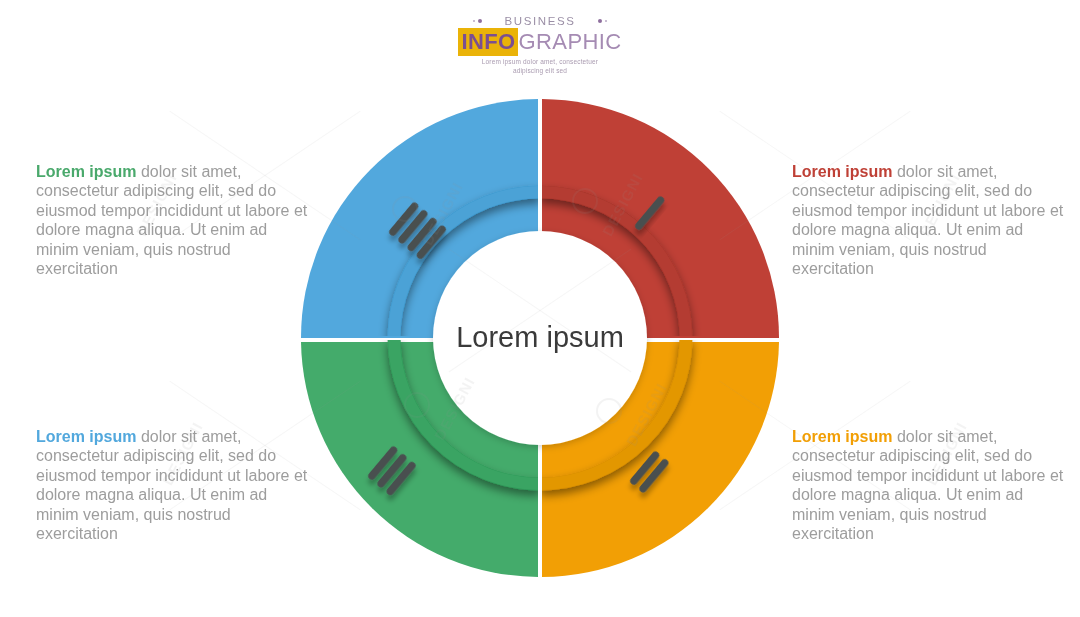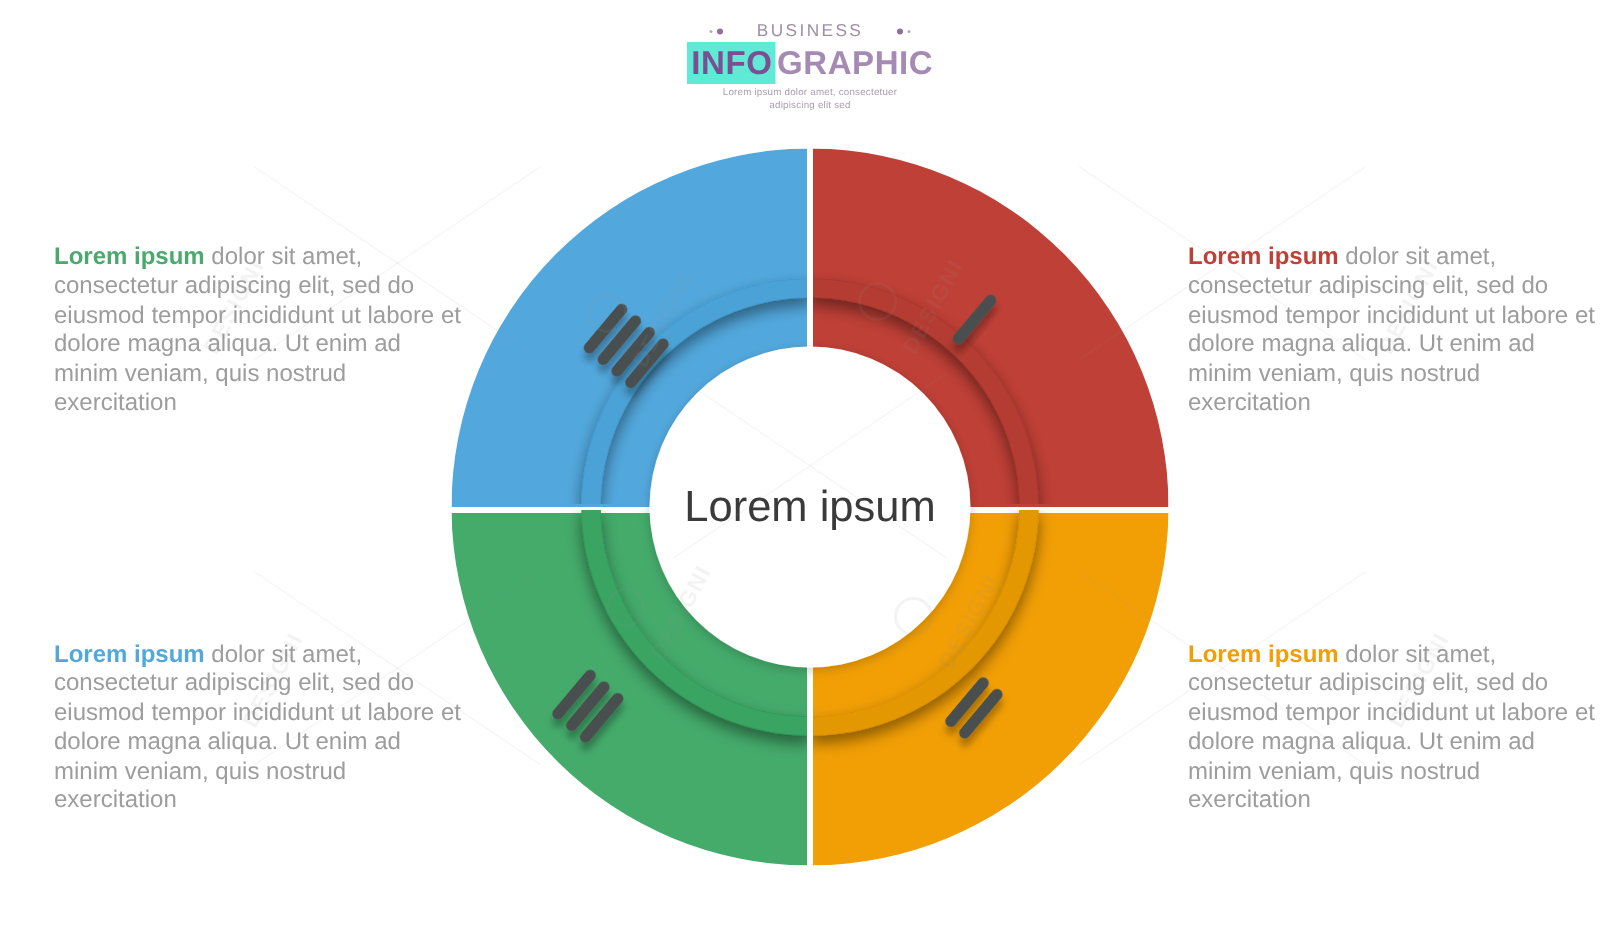--- a/index.html
+++ b/index.html
@@ -54,28 +54,28 @@
     display: inline-block;
   }
   #title-line {
     margin-top: 2px;
     font-size: 22px;
     letter-spacing: 0.4px;
     line-height: 24px;
     white-space: nowrap;
   }
   #title-info {
-    background: #5eead4;
+    background: #eab308;
     color: #7b4f91;
     font-weight: bold;
     padding: 1px 2px 2px 3px;
   }
   #title-graphic {
     color: #a58bb3;
-    font-weight: bold;
+    font-weight: normal;
     padding-left: 1px;
   }
   #subtitle {
     margin-top: 3px;
     font-size: 6.5px;
     line-height: 9px;
     color: #a99bb0;
     letter-spacing: 0.15px;
   }
 

